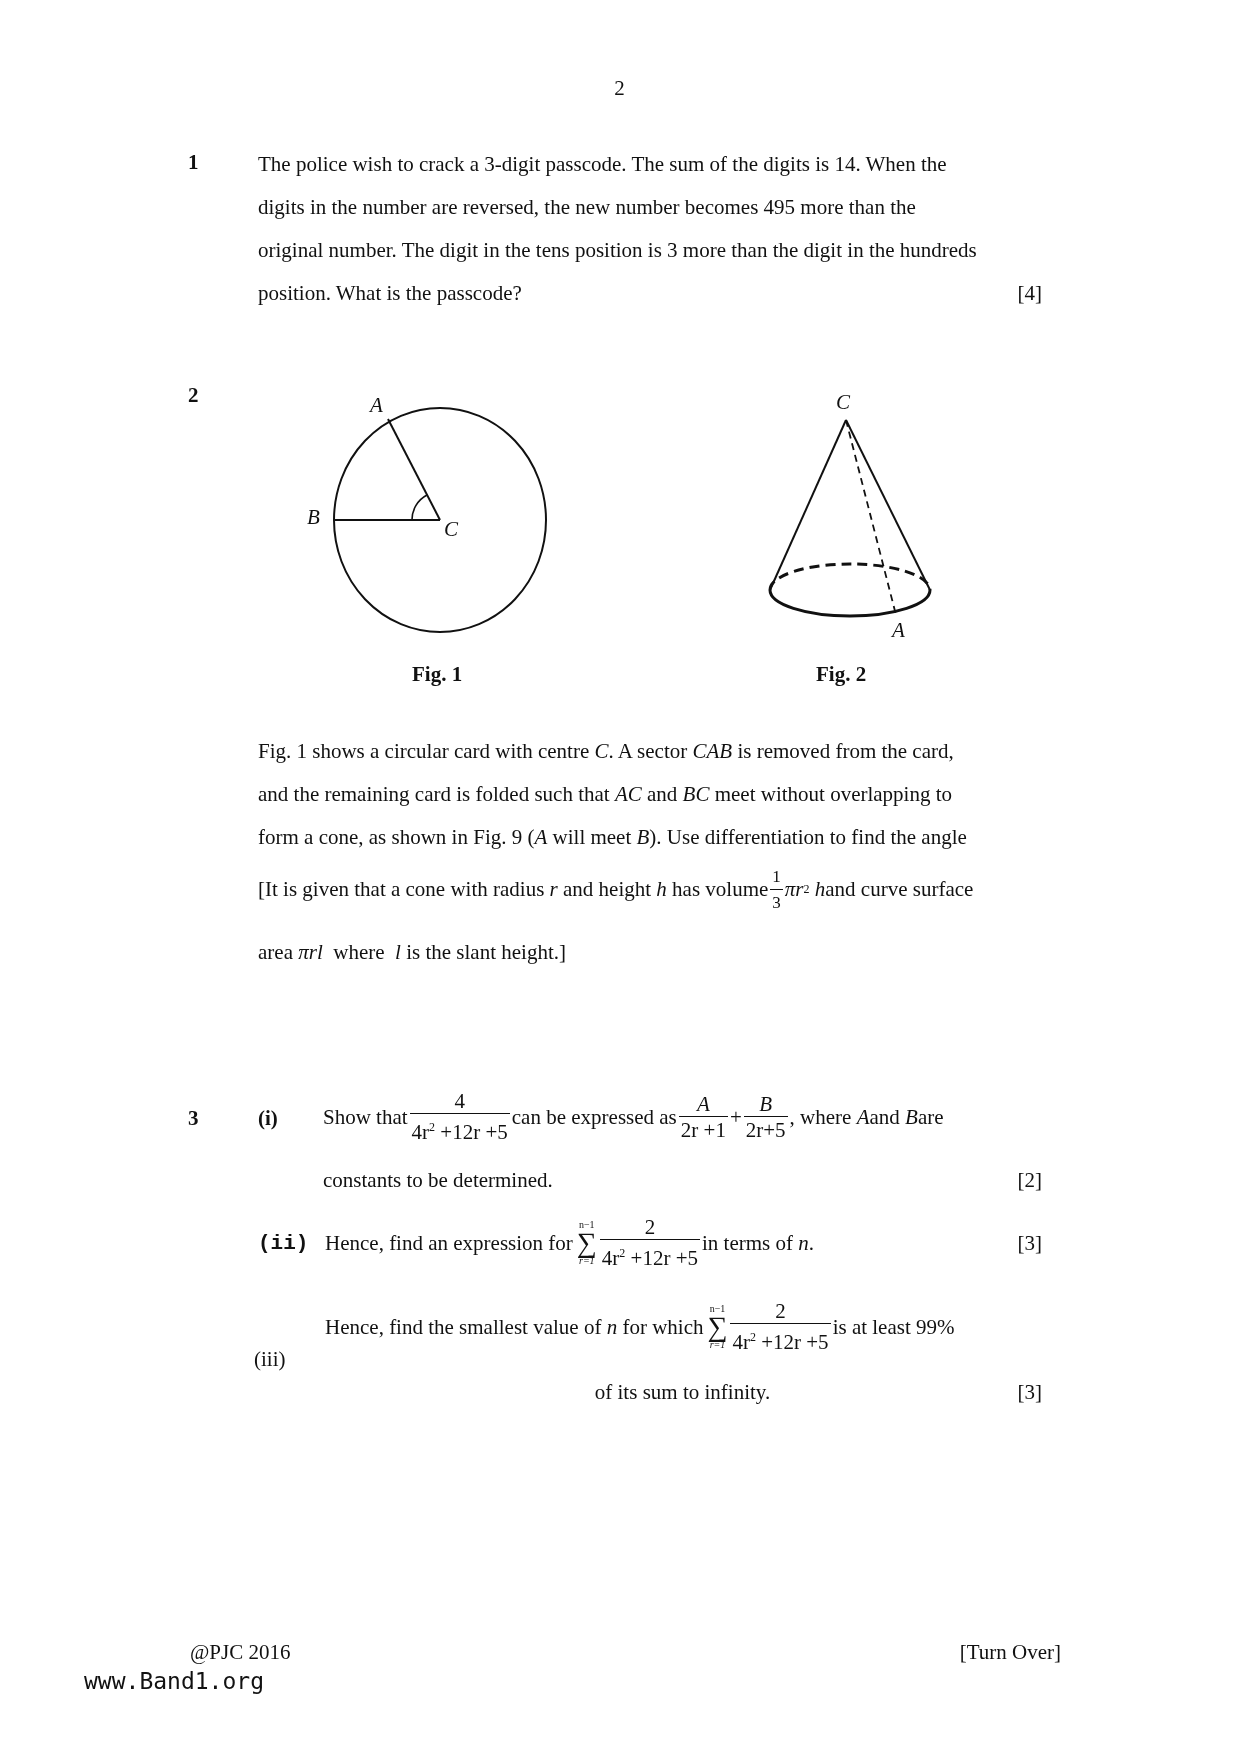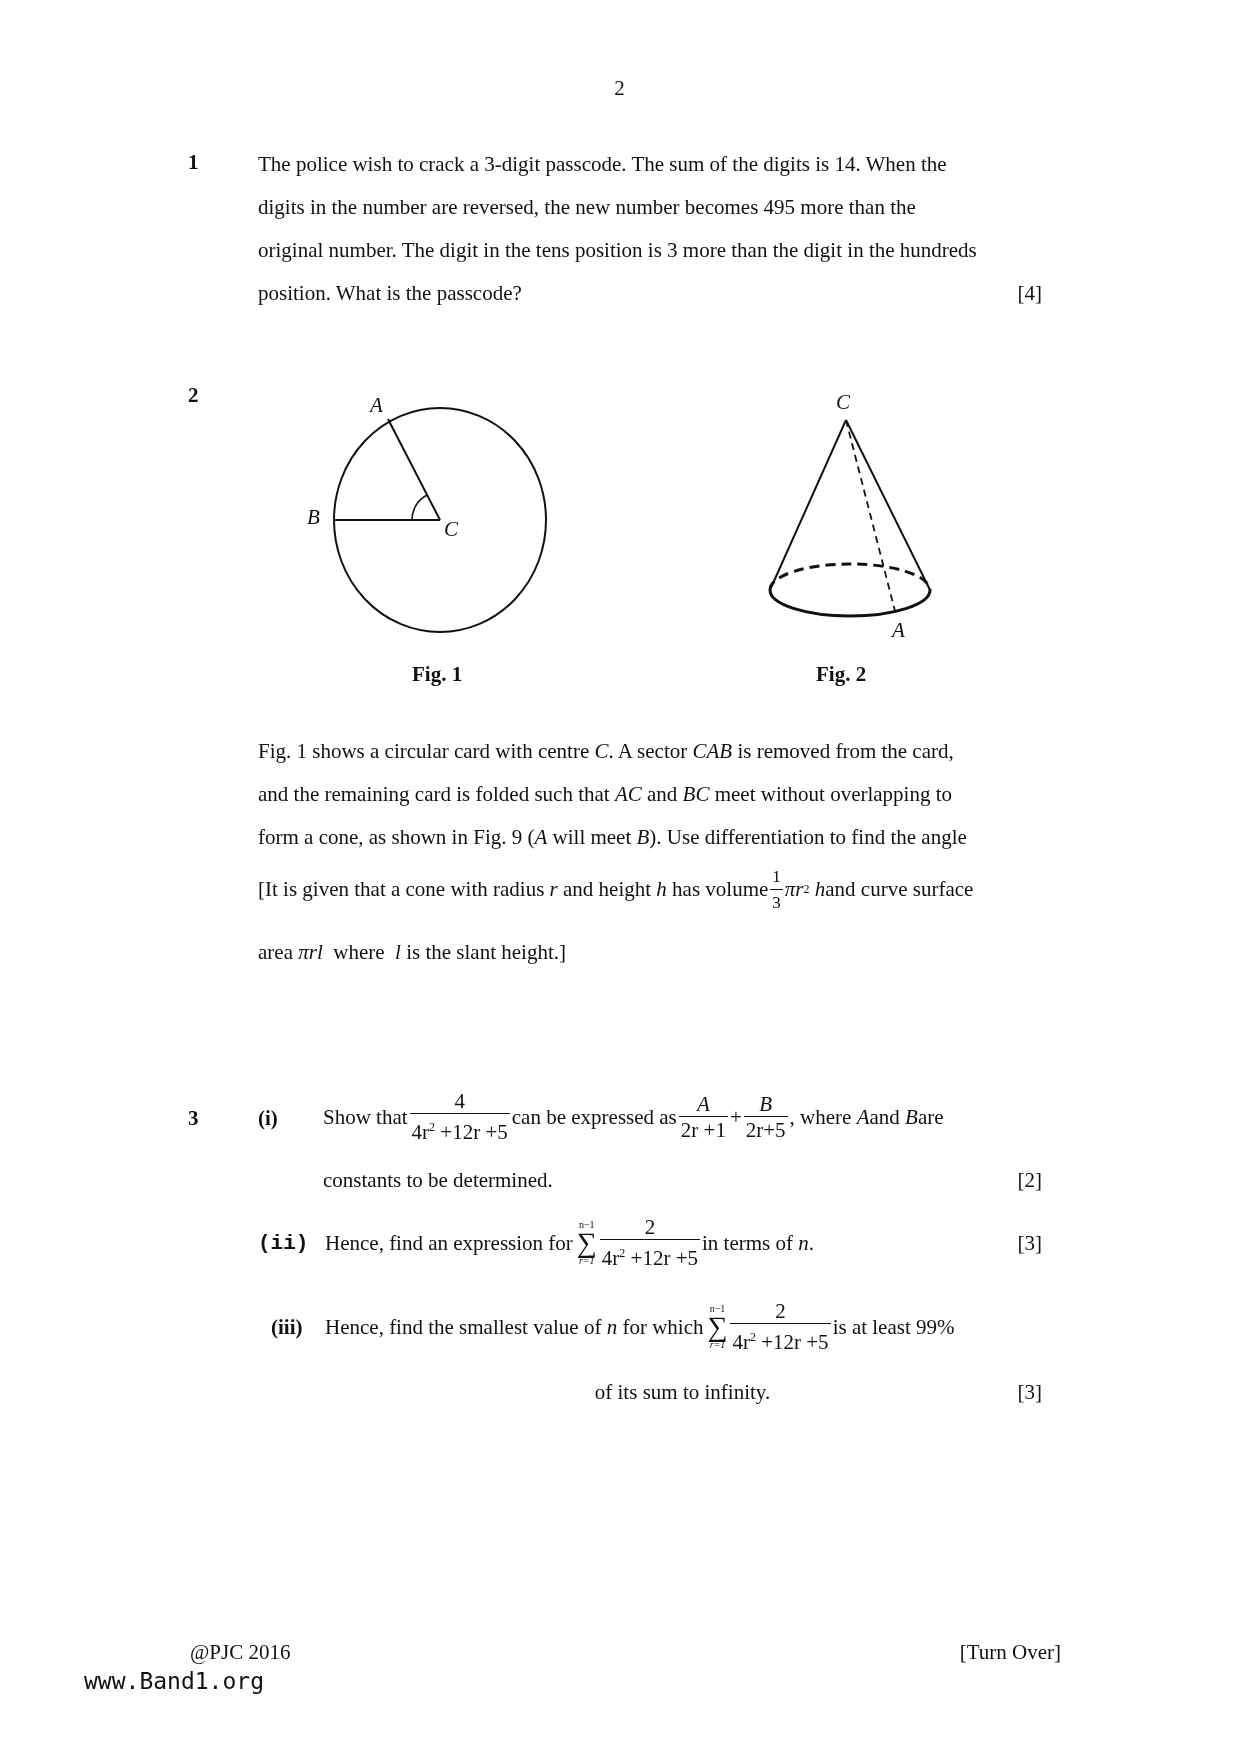--- a/index.html
+++ b/index.html
@@ -118,21 +118,21 @@
       <span class="lo" style="font-style:italic">r=1</span>
     </span>
   <span class="frac">
       <span class="num">2</span>
       <span class="den"><span>4r</span><sup>2</sup><span> +12r +5</span></span>
     </span>
   <span> in terms of </span>&nbsp;<i class="v">n</i><span>.</span>
   <span class="marks">[3]</span>
 </div>
 
-<div class="abs" style="left:254px; top:1315px; font-weight:bold;margin-left:17px;">(iii)</div>
+<div class="abs" style="left:254px; top:1347px; font-weight:normal;">(iii)</div>
 <div class="abs" style="left:325px; top:1294px; width:727px; height:66px; display:flex; align-items:center; white-space:nowrap;">
   <span>Hence, find the smallest value of </span>&nbsp;<i class="v">n</i>&nbsp;<span> for which </span>
   <span class="sum">
       <span class="up">n−1</span>
       <span class="sig">∑</span>
       <span class="lo" style="font-style:italic">r=1</span>
     </span>
   <span class="frac">
       <span class="num">2</span>
       <span class="den"><span>4r</span><sup>2</sup><span> +12r +5</span></span>

